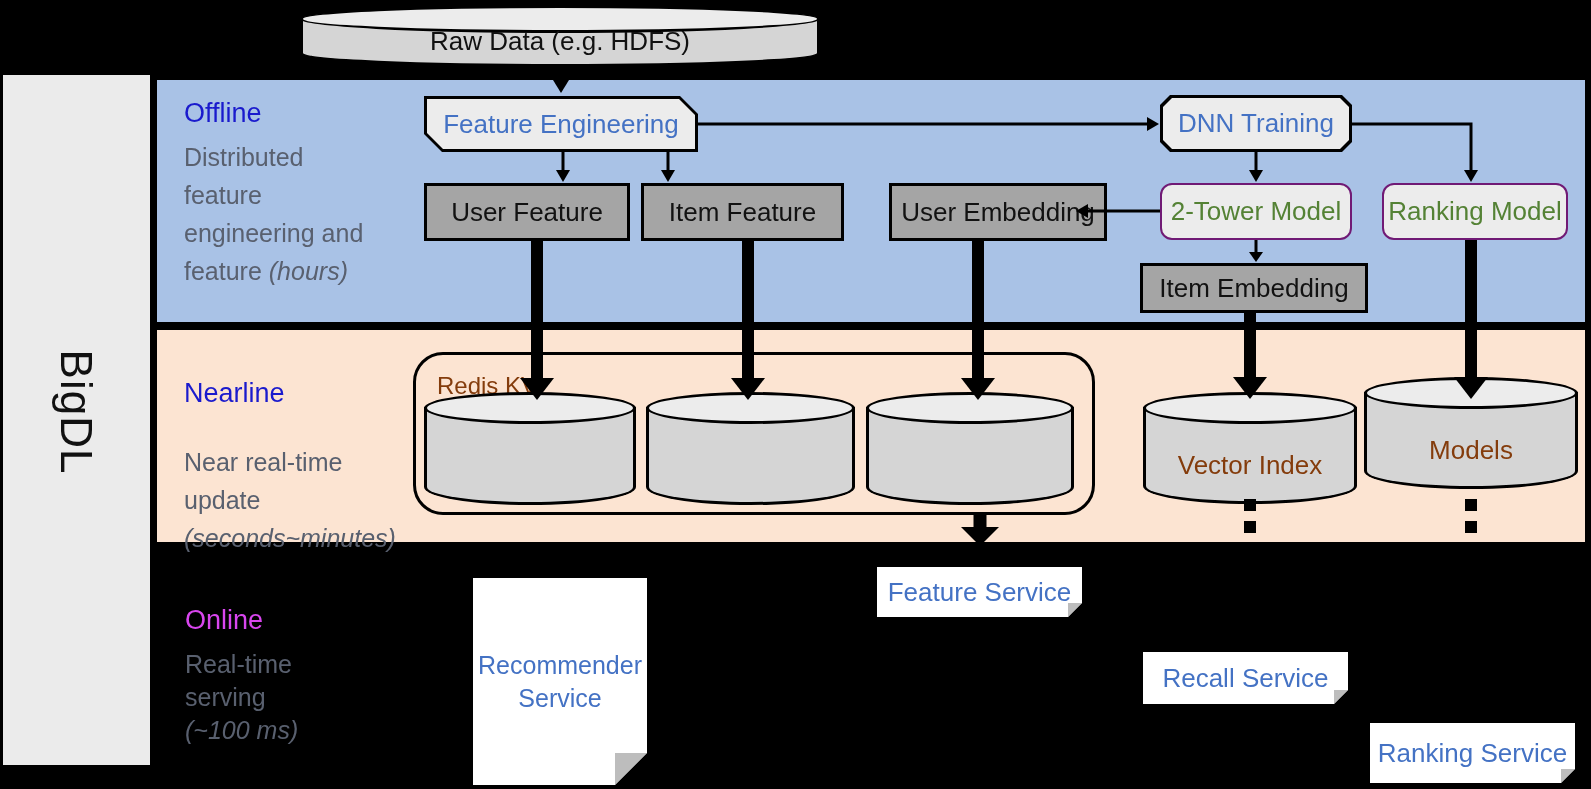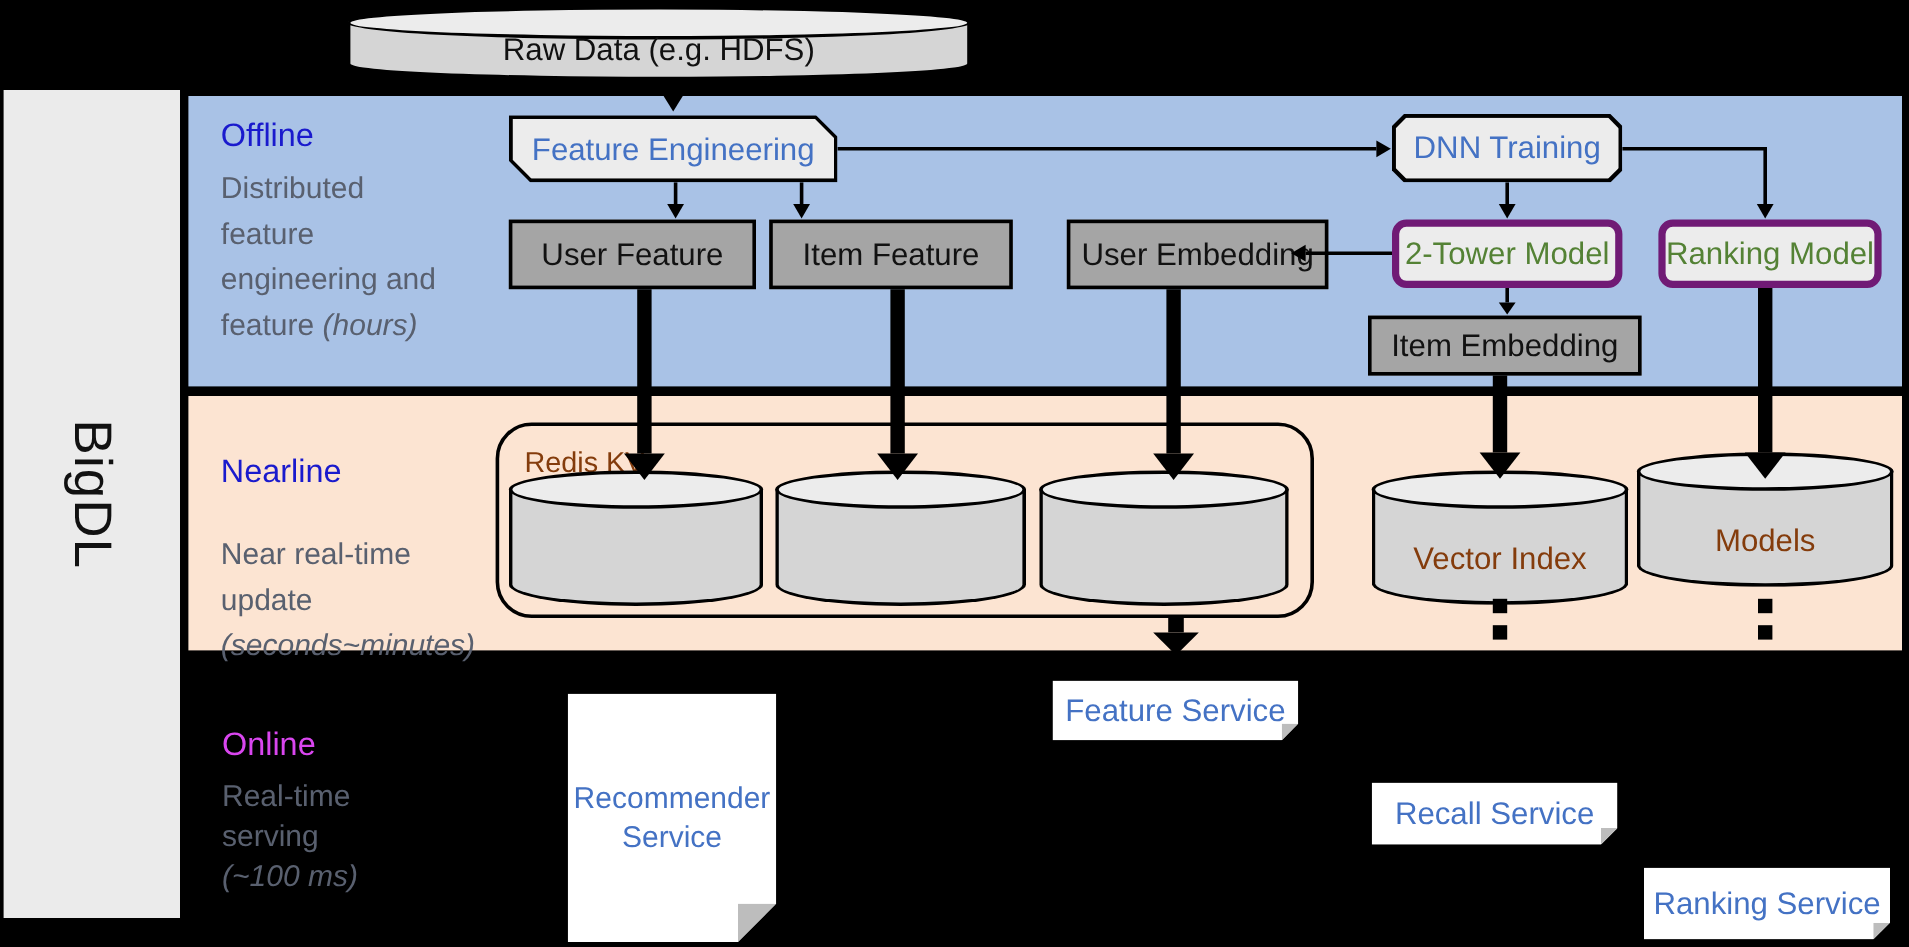--- a/index.html
+++ b/index.html
@@ -19,21 +19,21 @@
   .band-desc{position:absolute;left:27px;font-size:25px;line-height:38px;color:var(--desc-gray);}
   .band-desc em{font-style:italic;}
   
   .sidebar{left:3px;top:75px;width:147px;height:690px;background:var(--sidebar-bg);}
   .brand-wrap{position:absolute;left:0;top:262px;width:147px;height:150px;display:flex;align-items:center;justify-content:center;}
   .brand{transform:rotate(90deg);font-size:44px;color:#111;letter-spacing:1px;white-space:nowrap;}
   
   .node{position:absolute;box-sizing:border-box;display:flex;align-items:center;justify-content:center;
     font-size:26px;text-align:center;}
   .gray-node{background:var(--gray-box);border:3px solid #000;color:#121212;}
-  .round-node{background:var(--light-box);border:6px solid #701a75;border-radius:12px;color:var(--node-green);text-align:center;}
+  .round-node{background:var(--light-box);border:2px solid #701a75;border-radius:12px;color:var(--node-green);text-align:center;}
   
   .clipbox{position:absolute;display:flex;align-items:center;justify-content:center;color:var(--node-blue);font-size:26px;}
   .clipbox .bg-outer{position:absolute;inset:0;background:#000;}
   .clipbox .bg-inner{position:absolute;inset:3px;background:var(--light-box);}
   .clipbox .lbl{position:relative;z-index:2;}
   .snip .bg-outer{clip-path:polygon(0 0,calc(100% - 18px) 0,100% 18px,100% 100%,18px 100%,0 calc(100% - 18px));}
   .snip .bg-inner{clip-path:polygon(0 0,calc(100% - 16px) 0,100% 16px,100% 100%,16px 100%,0 calc(100% - 16px));}
   .plaque .bg-outer{clip-path:polygon(10px 0,calc(100% - 10px) 0,100% 10px,100% calc(100% - 10px),calc(100% - 10px) 100%,10px 100%,0 calc(100% - 10px),0 10px);}
   .plaque .bg-inner{clip-path:polygon(9px 0,calc(100% - 9px) 0,100% 9px,100% calc(100% - 9px),calc(100% - 9px) 100%,9px 100%,0 calc(100% - 9px),0 9px);}
   
@@ -100,21 +100,21 @@
     <div>serving</div>
     <div><span></span><em>(~100 ms)</em></div>
   </div>
 
   <div class="abs sidebar">
     <div class="brand-wrap">
       <span class="brand">BigDL</span>
     </div>
   </div>
 
-  <div class="cyl cyl-flat" style="left:289px;top:5px;width:520px;height:62px;">
+  <div class="cyl cyl-flat" style="left:300px;top:5px;width:520px;height:62px;">
     <div class="cyl-body"></div>
     <div class="cyl-top"></div>
     <div class="cyl-label" style="font-size:26px;">Raw Data (e.g. HDFS)</div>
   </div>
 
   <div class="clipbox snip" style="left:424px;top:96px;width:274px;height:56px;">
     <div class="bg-outer"></div>
     <div class="bg-inner"></div>
     <span class="lbl">Feature Engineering</span>
   </div>

